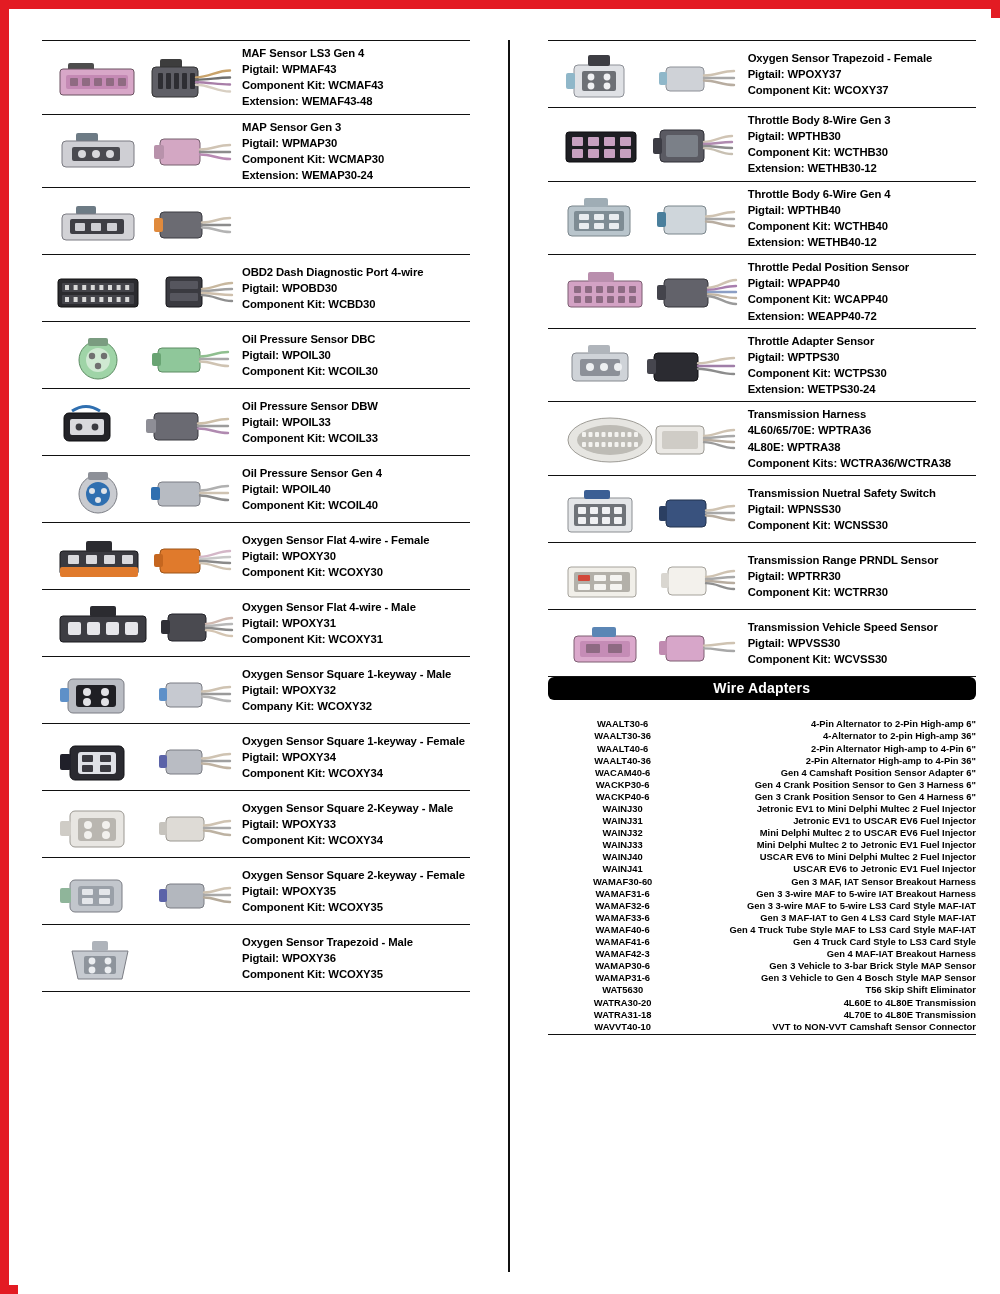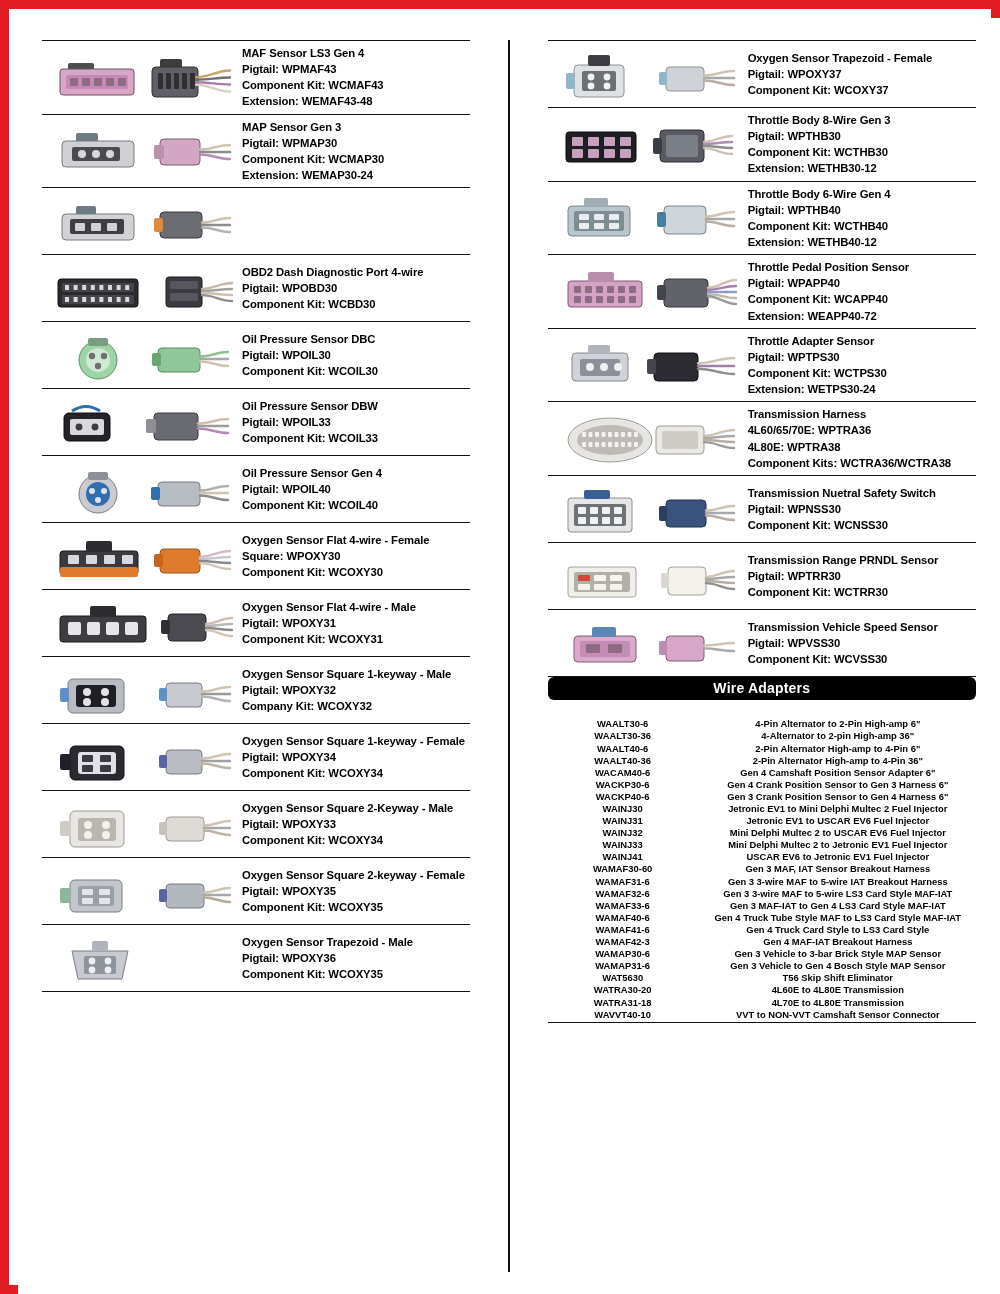--- a/index.html
+++ b/index.html
@@ -109,21 +109,21 @@
     font-weight: bold;
     line-height: 1.17;
     padding: 0.55px 0;
     white-space: nowrap;
   }
   .wa-table td.code {
     width: 150px;
     text-align: center;
   }
   .wa-table td.desc {
-    text-align: center;
+    text-align: right;
     padding-left: 2px;
   }
   .wa-wrap {
     border-bottom: 1.5px solid #111;
     padding-bottom: 2px;
   }
   .spacer-fill { flex: 1 1 auto; }
 </style>
 </head>
 <body>
@@ -339,21 +339,21 @@
       <rect x="112" y="27" width="9" height="13" rx="2" fill="#c5661f"></rect>
       <path d="M158 29.85 C 170 29.85, 176 24, 188 24" stroke="#d4b7c8" stroke-width="2.4" fill="none" stroke-linecap="round"></path>
                   <path d="M158 31.95 C 170 31.95, 176 30, 188 30" stroke="#c8c8c8" stroke-width="2.4" fill="none" stroke-linecap="round"></path>
                   <path d="M158 34.05 C 170 34.05, 176 36, 188 36" stroke="#8a8a8a" stroke-width="2.4" fill="none" stroke-linecap="round"></path>
                   <path d="M158 36.15 C 170 36.15, 176 42, 188 42" stroke="#cfc3b2" stroke-width="2.4" fill="none" stroke-linecap="round"></path>
       </svg>
               </div>
     </div>
     <div class="txt">
       <div>Oxygen Sensor Flat 4-wire - Female</div>
-      <div>Square: WPOXY30</div>
+      <div>Pigtail: WPOXY30</div>
       <div>Component Kit: WCOXY30</div>
 
     </div>
   </div>
   <div class="prow">
     <div class="img">
       <div class="art">
                 <svg width="196" height="58" viewBox="0 0 196 58" aria-hidden="true">
       <rect x="18" y="22" width="86" height="26" rx="3" fill="#3d3d43" stroke="#18181c"></rect>
       <rect x="26" y="28" width="13" height="13" rx="2" fill="#e6e6ea"></rect>
@@ -818,20 +818,24 @@
       </tr>
       <tr>
         <td class="code">WAINJ32</td>
         <td class="desc">Mini Delphi Multec 2 to USCAR EV6 Fuel Injector</td>
       </tr>
       <tr>
         <td class="code">WAINJ33</td>
         <td class="desc">Mini Delphi Multec 2 to Jetronic EV1 Fuel Injector</td>
       </tr>
       <tr>
+        <td class="code">WAINJ40</td>
+        <td class="desc">USCAR EV6 to Mini Delphi Multec 2 Fuel Injector</td>
+      </tr>
+      <tr>
         <td class="code">WAINJ41</td>
         <td class="desc">USCAR EV6 to Jetronic EV1 Fuel Injector</td>
       </tr>
       <tr>
         <td class="code">WAMAF30-60</td>
         <td class="desc">Gen 3 MAF, IAT Sensor Breakout Harness</td>
       </tr>
       <tr>
         <td class="code">WAMAF31-6</td>
         <td class="desc">Gen 3 3-wire MAF to 5-wire IAT Breakout Harness</td>

